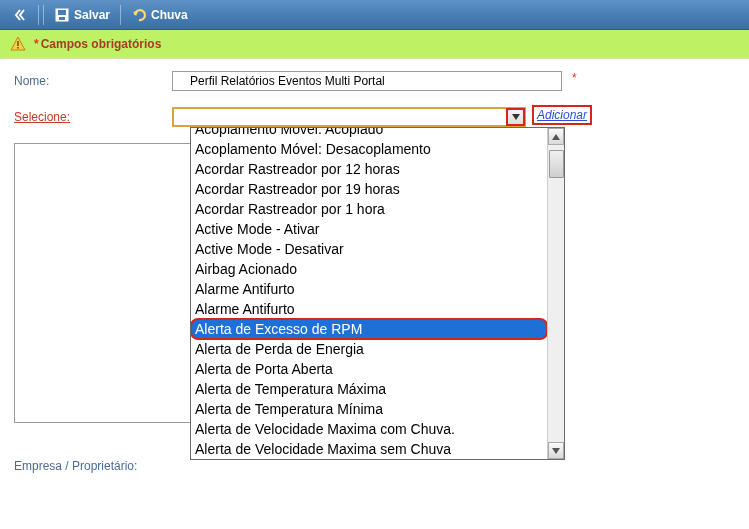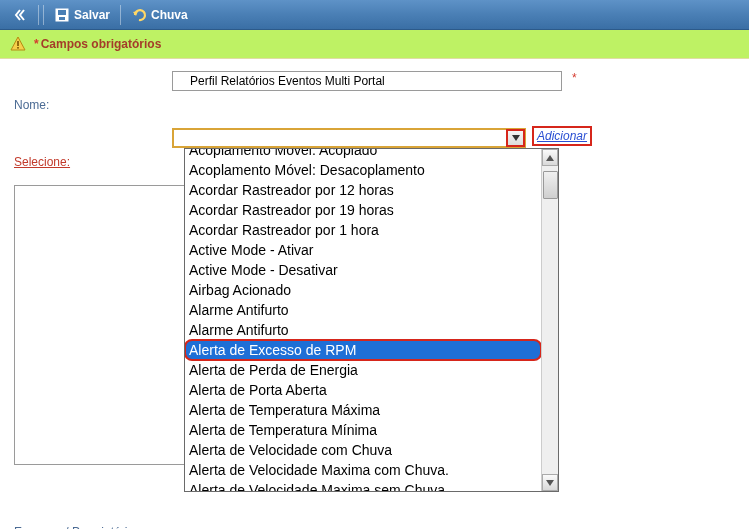--- a/index.html
+++ b/index.html
@@ -52,21 +52,20 @@
   }
   .row {
     display: flex;
     align-items: flex-start;
     margin-bottom: 16px;
   }
   .label {
     width: 158px;
     color: #4b6b94;
     padding-top: 3px;
-    margin-top: 24px;
   }
   .label.required {
     color: #c23a2b;
     text-decoration: underline;
   }
   .ctrl {
     display: flex;
     align-items: flex-start;
     gap: 6px;
     position: relative;
@@ -111,21 +110,21 @@
 
   .adicionar-wrap {
     outline: 2px solid #d6261b;
     padding: 1px 3px;
     margin-left: 2px;
   }
   .adicionar-link { color: #2a4fd3; text-decoration: underline; cursor: pointer; font-style: italic; }
 
   .dropdown-list {
     position: absolute;
-    top: 20px; left: 12px;
+    top: 20px; left: 18px;
     width: 375px;
     max-height: 344px;
     border: 1px solid #6a6a6a;
     background: #fff;
     overflow: hidden;
     display: flex;
   }
   .dd-items {
     flex: 1;
     overflow-y: hidden;
@@ -264,21 +263,20 @@
               <li class="dd-item">Active Mode - Ativar</li>
               <li class="dd-item">Active Mode - Desativar</li>
               <li class="dd-item">Airbag Acionado</li>
               <li class="dd-item">Alarme Antifurto</li>
               <li class="dd-item">Alarme Antifurto</li>
               <li class="dd-item highlight">Alerta de Excesso de RPM</li>
               <li class="dd-item">Alerta de Perda de Energia</li>
               <li class="dd-item">Alerta de Porta Aberta</li>
               <li class="dd-item">Alerta de Temperatura Máxima</li>
               <li class="dd-item">Alerta de Temperatura Mínima</li>
-              <li class="dd-item">Alerta de Velocidade com Chuva</li>
               <li class="dd-item">Alerta de Velocidade Maxima com Chuva.</li>
               <li class="dd-item">Alerta de Velocidade Maxima sem Chuva</li>
             </ul>
           <div class="dd-scrollbar">
             <div class="dd-sb-btn top">
               <svg width="8" height="6">
                   <path d="M0 6 L8 6 L4 0 Z" fill="#555"></path>
                 </svg>
             </div>
             <div class="dd-sb-thumb"></div>

